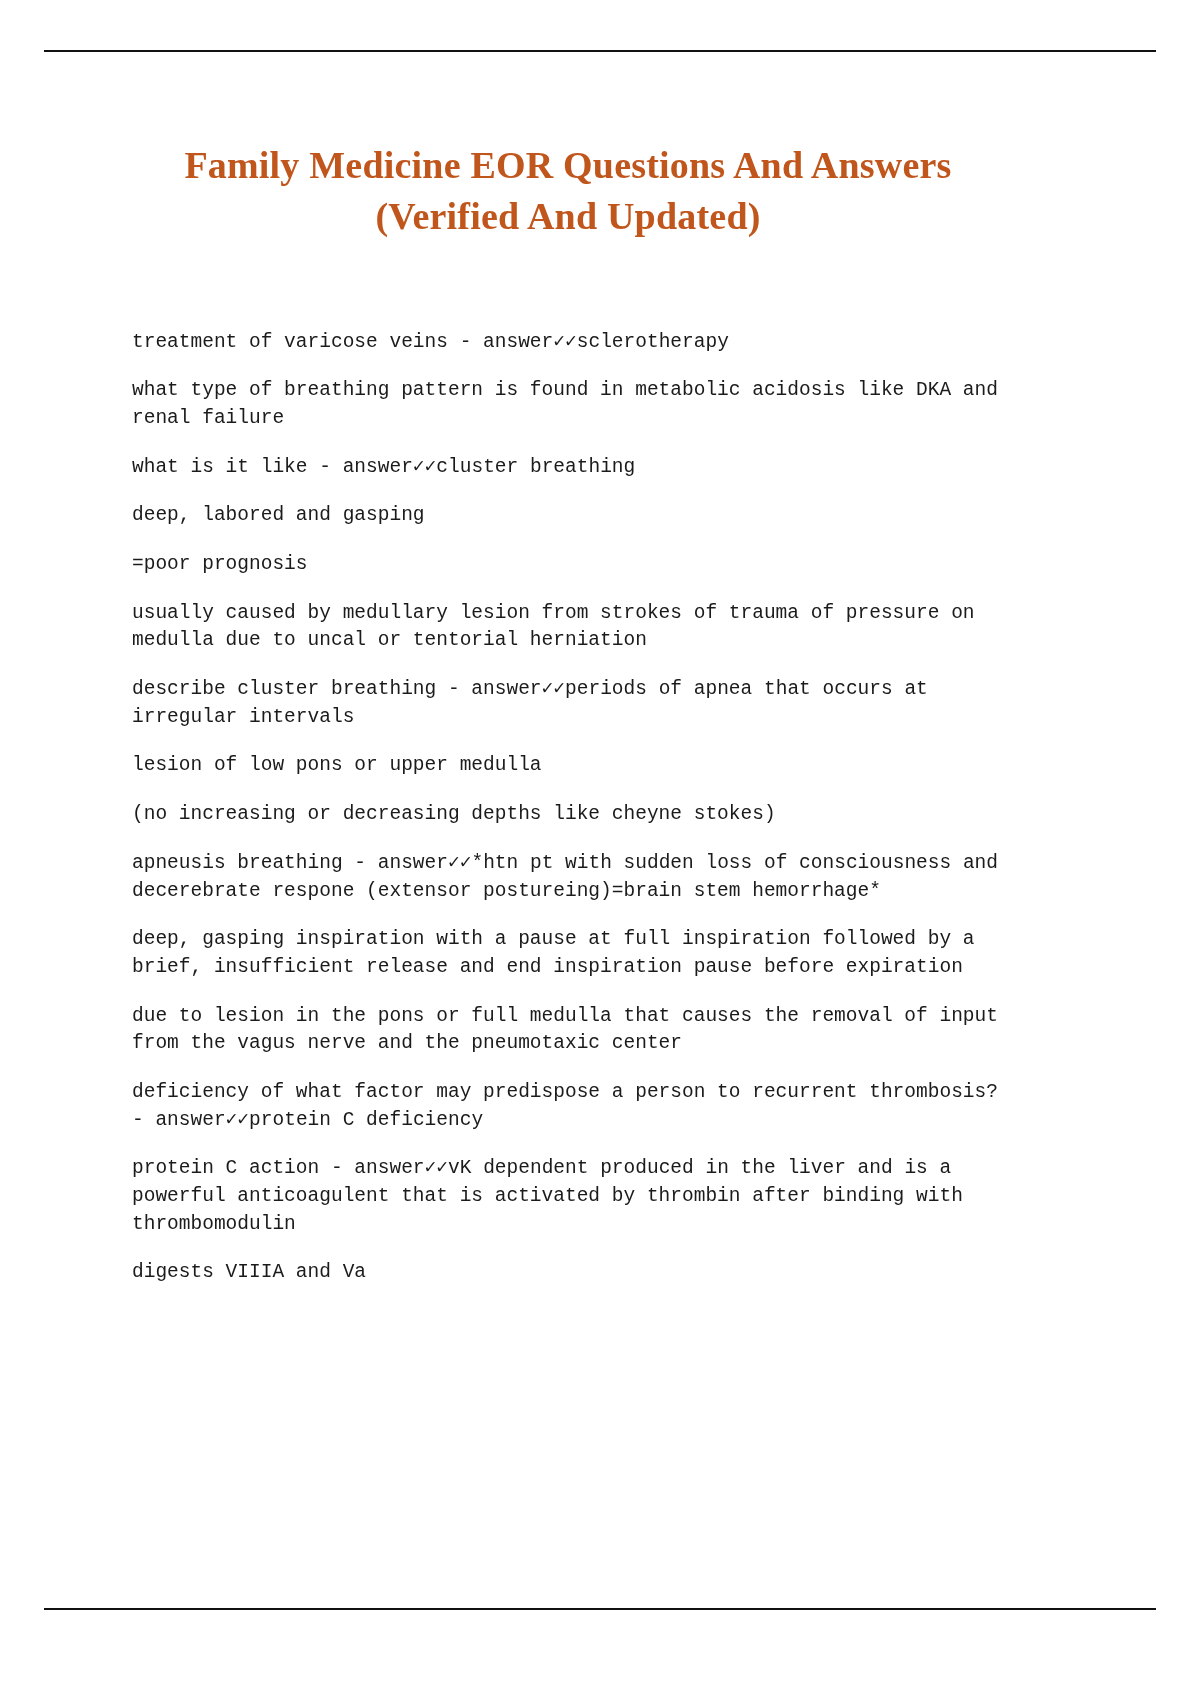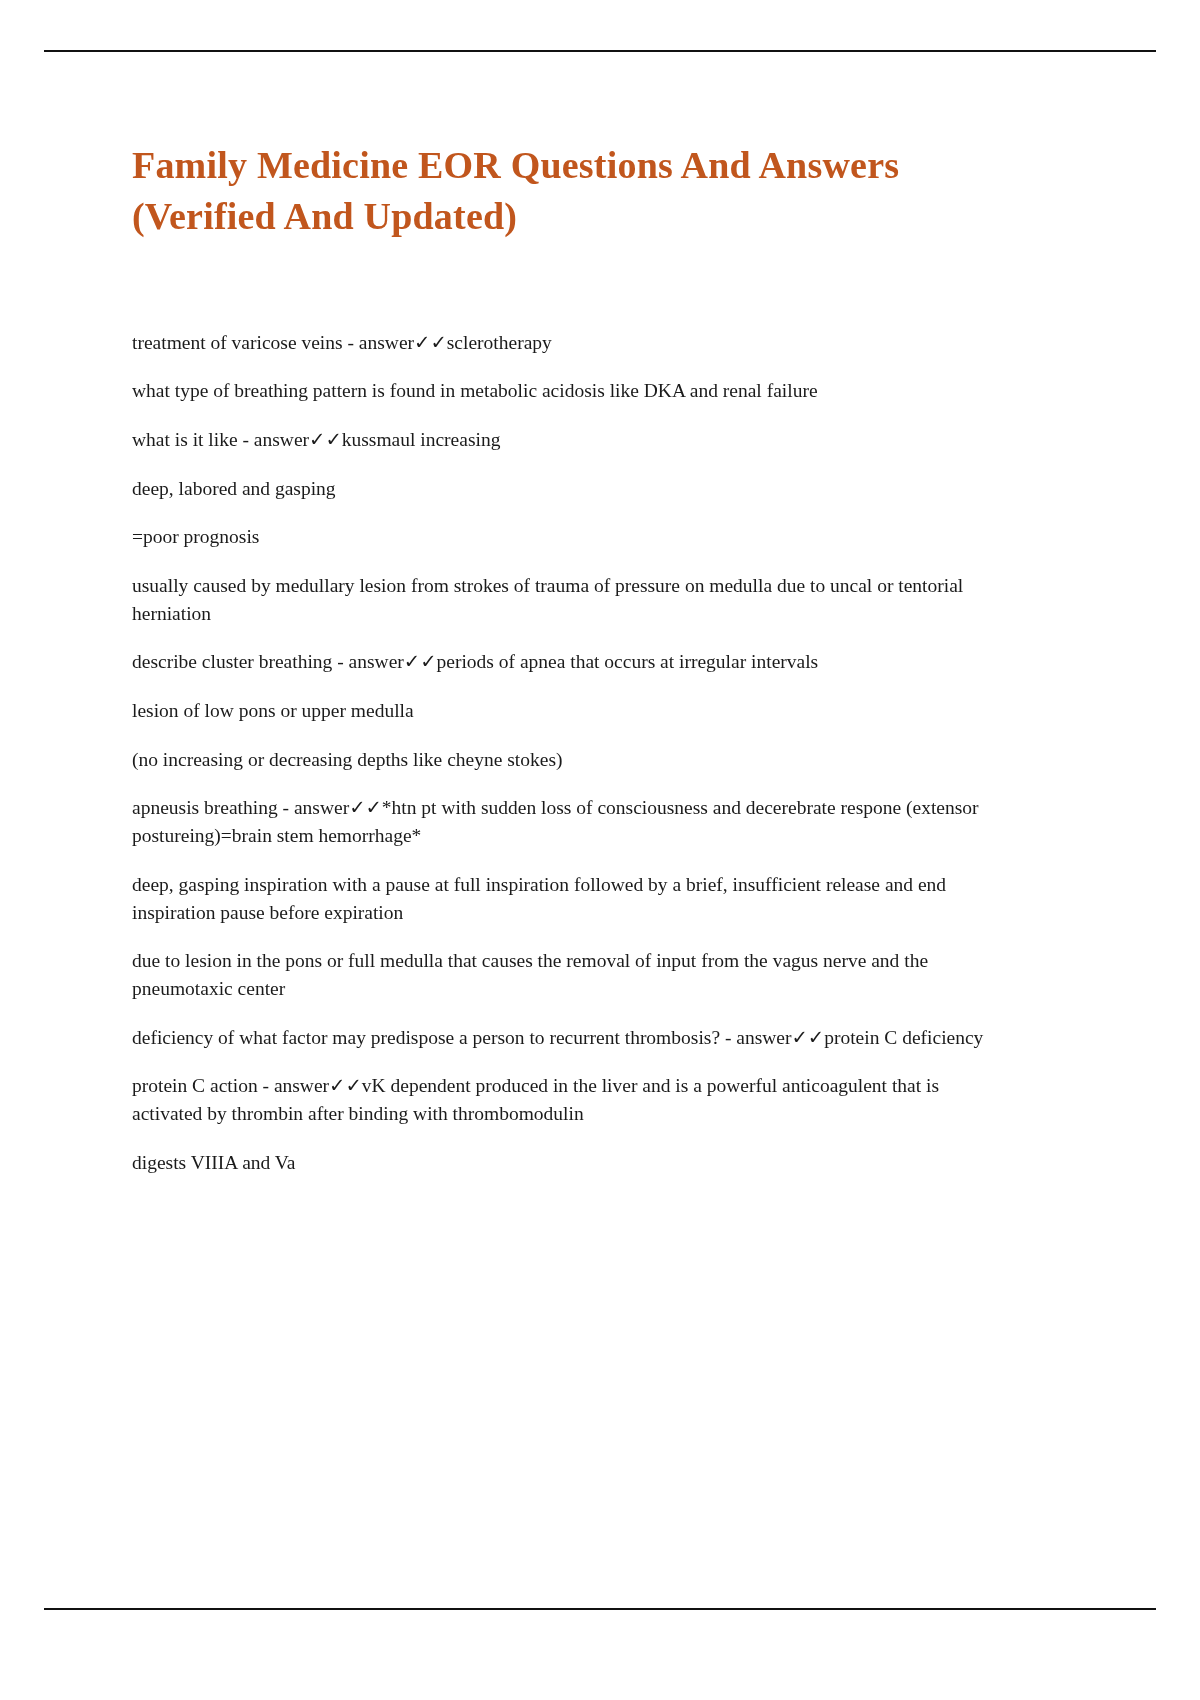--- a/index.html
+++ b/index.html
@@ -38,30 +38,31 @@
     top: 140px;
     width: 872px;
   }
 
   .doc-title {
     font-family: "Liberation Serif", serif;
     font-weight: bold;
     font-size: 38px;
     line-height: 1.35;
     color: #c1561d;
+    text-align: center;
     margin: 0 0 10px 0;
     letter-spacing: 0.2px;
   }
 
   .body-block {
     margin-top: 86px;
   }
 
   p.line {
-    font-family: Liberation Serif, serif;
+    font-family: Liberation Mono, monospace;
     font-size: 19.5px;
     line-height: 1.42;
     color: #1b1b1b;
     margin: 0 0 21px 0;
     text-align: left;
     white-space: pre-wrap;
   }
 </style>
 </head>
 <body>
@@ -70,21 +71,21 @@
 
   <div class="rule rule-top"></div>
 
   <div class="content">
 
     <h1 class="doc-title">Family Medicine EOR Questions And Answers (Verified And Updated)</h1>
 
     <div class="body-block">
       <p class="line">treatment of varicose veins - answer✓✓sclerotherapy</p>
       <p class="line">what type of breathing pattern is found in metabolic acidosis like DKA and renal failure</p>
-      <p class="line">what is it like - answer✓✓kussmaul increasing</p>
+      <p class="line">what is it like - answer✓✓cluster breathing</p>
       <p class="line">deep, labored and gasping</p>
       <p class="line">=poor prognosis</p>
       <p class="line">usually caused by medullary lesion from strokes of trauma of pressure on medulla due to uncal or tentorial herniation</p>
       <p class="line">describe cluster breathing - answer✓✓periods of apnea that occurs at irregular intervals</p>
       <p class="line">lesion of low pons or upper medulla</p>
       <p class="line">(no increasing or decreasing depths like cheyne stokes)</p>
       <p class="line">apneusis breathing - answer✓✓*htn pt with sudden loss of consciousness and decerebrate respone (extensor postureing)=brain stem hemorrhage*</p>
       <p class="line">deep, gasping inspiration with a pause at full inspiration followed by a brief, insufficient release and end inspiration pause before expiration</p>
       <p class="line">due to lesion in the pons or full medulla that causes the removal of input from the vagus nerve and the pneumotaxic center</p>
       <p class="line">deficiency of what factor may predispose a person to recurrent thrombosis? - answer✓✓protein C deficiency</p>

